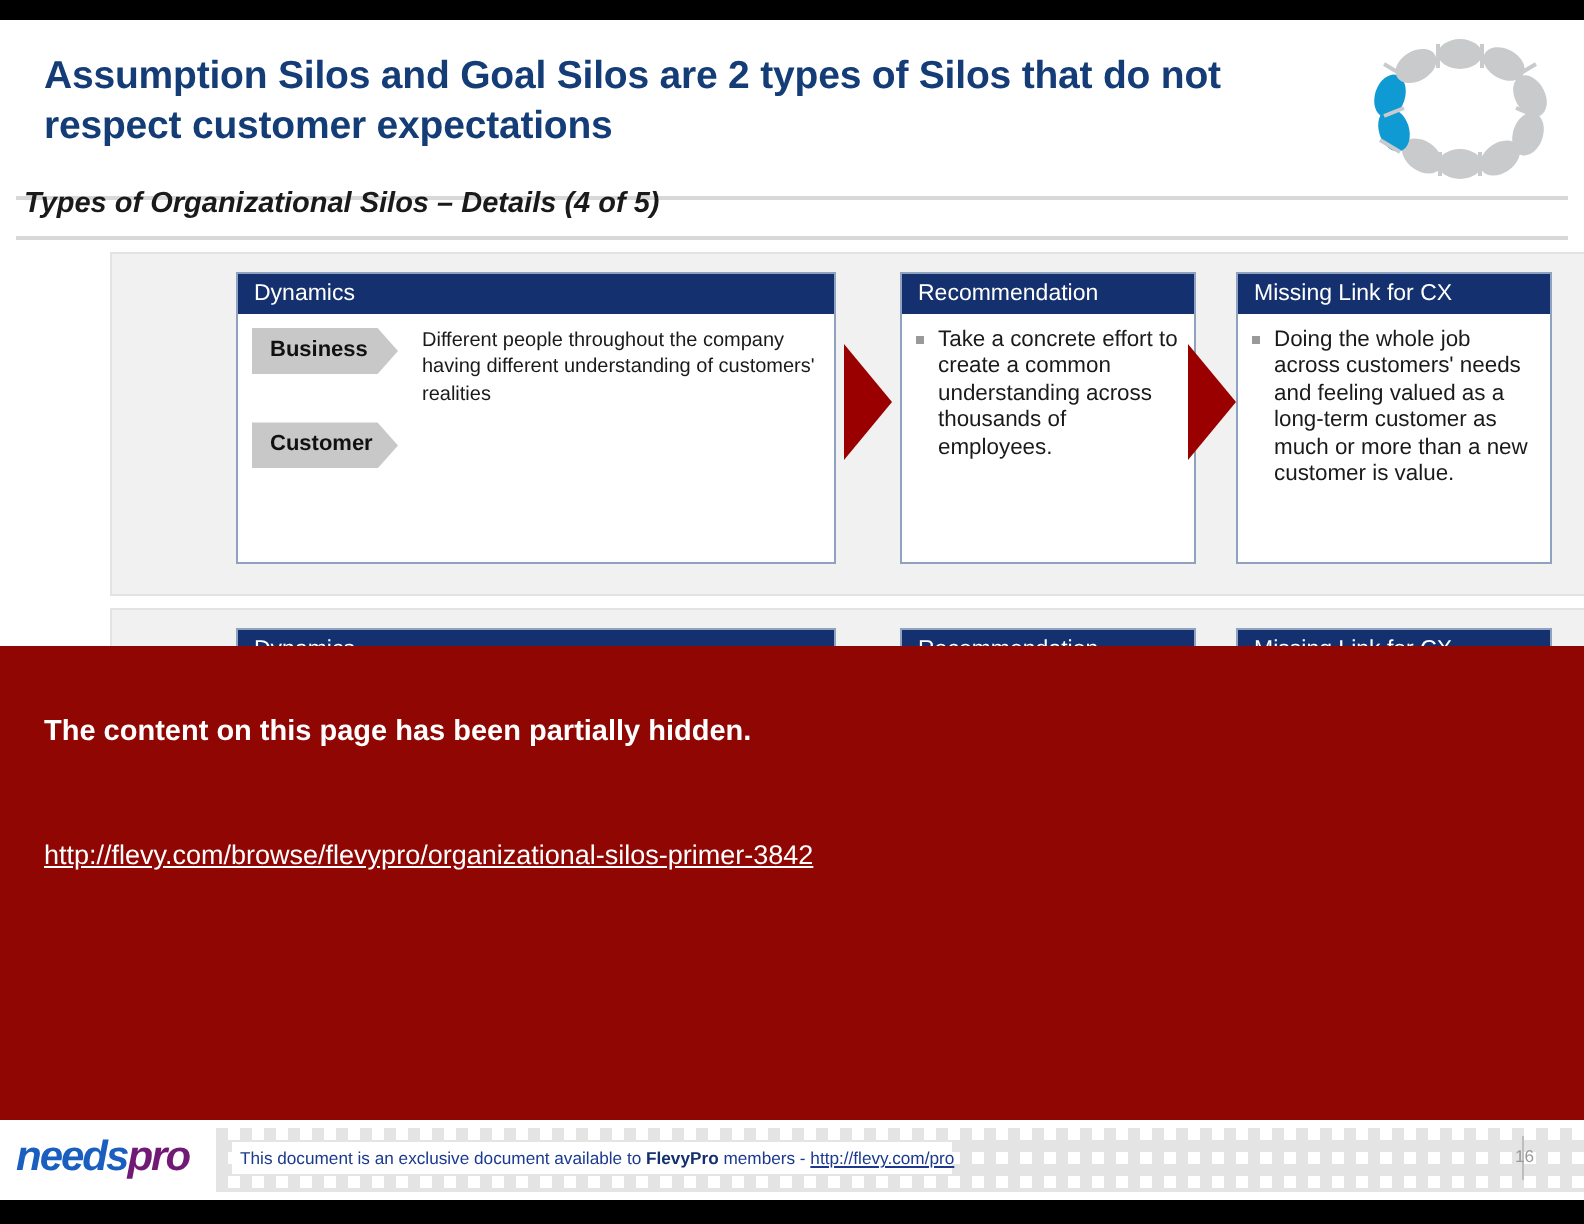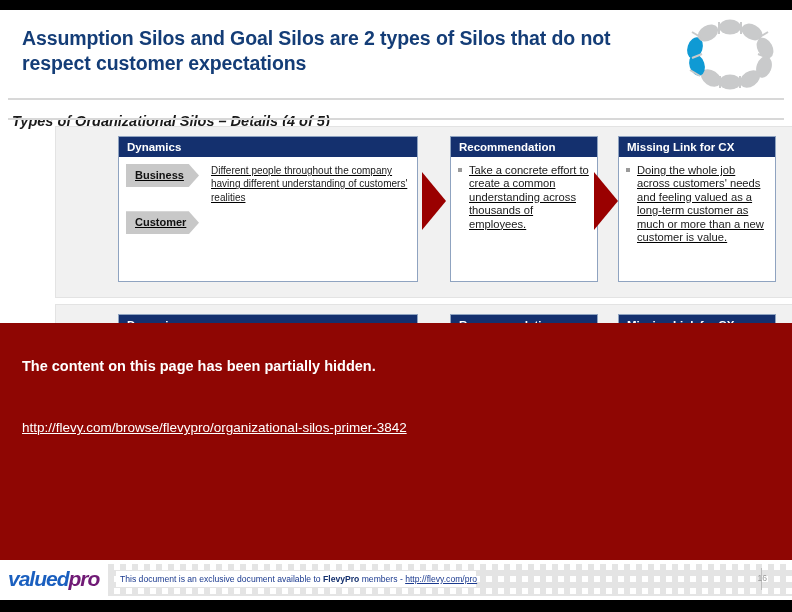--- a/index.html
+++ b/index.html
@@ -25,21 +25,21 @@
     color:#143d77;
     font-size:19.5px;font-weight:bold;line-height:25px;
     letter-spacing:-0.1px;
   }
   
   .logo{position:absolute;right:14px;top:8px;width:96px;height:72px;}
   .logo svg{display:block;}
 
   
   .subtitle{
-    position:absolute;left:12px;top:113px;
+    position:absolute;left:12px;top:94px;
     font-size:14.5px;font-weight:bold;font-style:italic;color:#1a1a1a;
     white-space:nowrap;
   }
   .subtitle-rule{position:absolute;left:8px;top:118px;width:776px;height:2px;background:#d8d8d8;}
 
   
   .band{
     position:absolute;left:55px;top:126px;width:737px;height:170px;
     background:#f1f1f1;
     border:1px solid #e3e3e3;
@@ -64,25 +64,25 @@
     position:absolute;left:6px;top:2px;width:92px;height:86px;border-radius:50%;
     background:#0f9ad4;
     color:#fff;font-size:11.5px;font-weight:bold;line-height:14px;
     display:flex;align-items:center;justify-content:center;text-align:center;
   }
 
   
   .card{position:absolute;background:#ffffff;border:1px solid #8fa3c0;box-sizing:border-box;z-index:6;}
   .card-hd{
     background:#14306e;color:#ffffff;
-    font-size:11.5px;font-weight:bold;
+    font-size:11.5px;font-weight:normal;
     padding:3px 0 3px 8px;line-height:14px;
     border-bottom:1px solid #ffffff;
   }
-  .card-body{padding:6px 7px 6px 7px;text-decoration:underline;}
+  .card-body{padding:6px 7px 6px 7px;}
 
   
   .dyn-row{display:flex;align-items:flex-start;margin-bottom:7px;}
   .tag{
     position:relative;flex:0 0 auto;
     background:#c8c8c8;color:#111;
     font-size:11px;font-weight:bold;
     padding:5px 8px 5px 9px;
     width:56px;box-sizing:content-box;
     line-height:13px;
@@ -235,20 +235,20 @@
   </div>
 
   <div class="overlay">
     <div class="ov-l1">The content on this page has been partially hidden.</div>
     <a class="ov-link" href="#">http://flevy.com/browse/flevypro/organizational-silos-primer-3842</a>
   </div>
 
   <div class="footer">
     <div class="footer-checks"></div>
     <div class="footer-white"></div>
-    <div class="flogo"><span class="f1">valued</span><span class="f2">pro</span></div>
+    <div class="flogo"><span class="f1">needs</span><span class="f2">pro</span></div>
     <div class="ftext"><span>This document is an exclusive document available to </span><b>FlevyPro</b><span> members - </span><a href="#">http://flevy.com/pro</a></div>
     <div class="fdivider"></div>
     <div class="fpage">16</div>
   </div>
 
   <div class="bar-bottom"></div>
 </div>
 
 </body></html>

